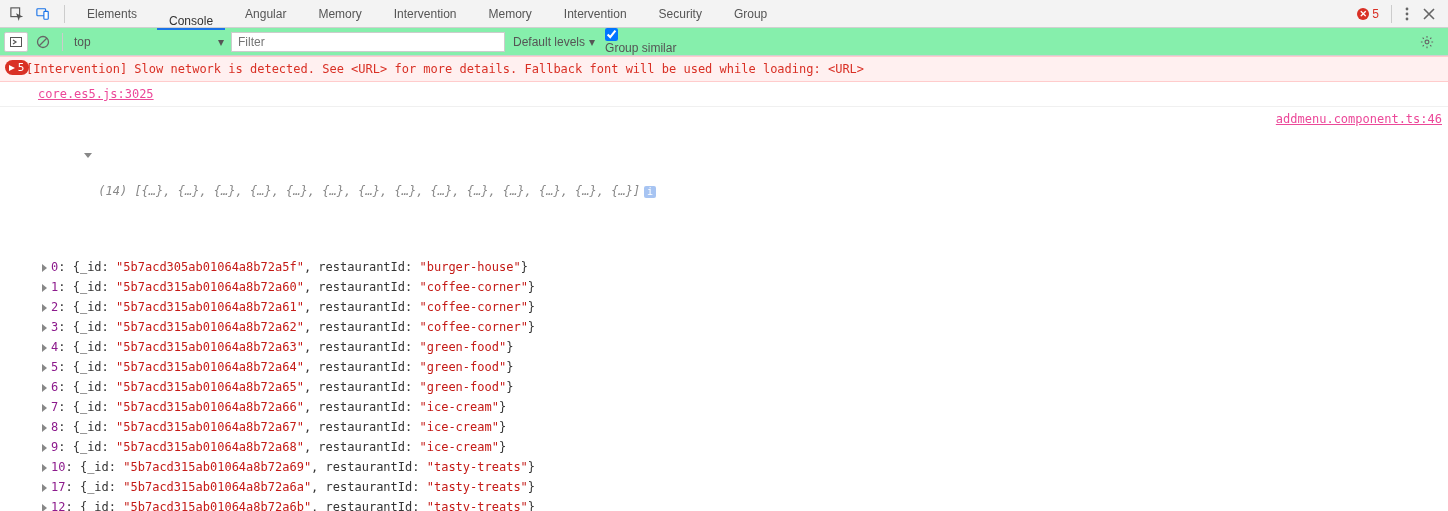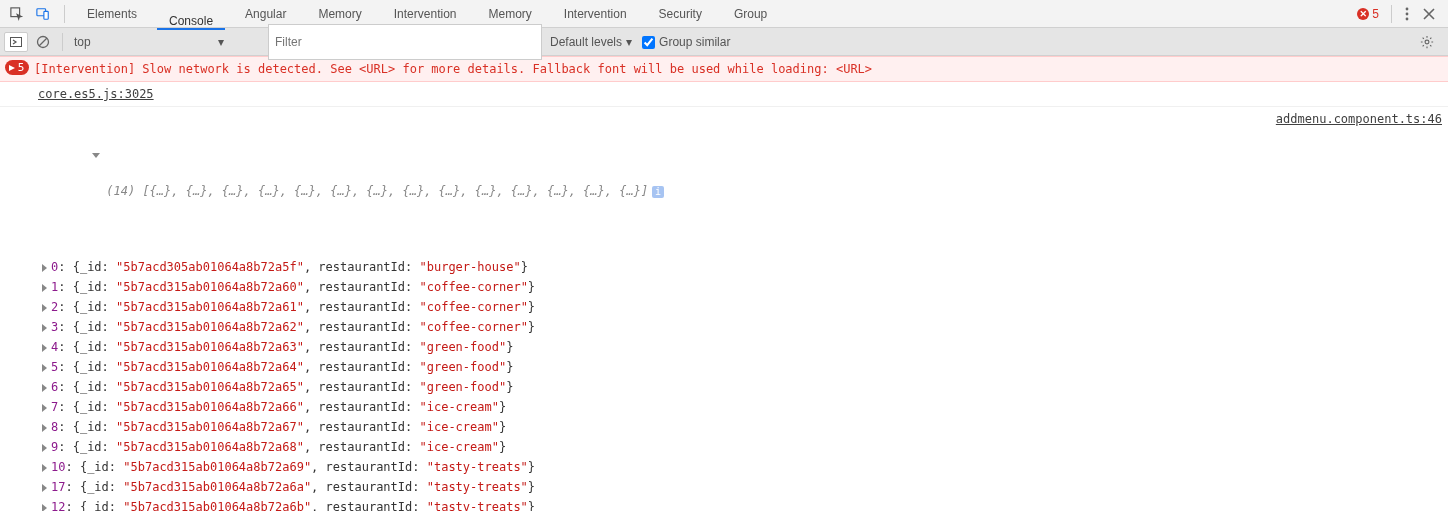--- a/index.html
+++ b/index.html
@@ -63,21 +63,21 @@
     margin-right: 3px; font-weight: bold;
   }
   .err-badge .cnt { color: #d93025; }
   svg { display: block; }
 
   
   .toolbar2 {
     display: flex; align-items: center;
     height: 28px;
     border-bottom: 1px solid #d0d0d0;
-    background: #e5e5e5;
+    background: #86efac;
     padding-left: 4px;
   }
   .toolbar2 .icon-btn {
     width: 24px; height: 20px;
     border: 1px solid #ccc;
     border-radius: 2px;
     display: inline-flex; align-items: center; justify-content: center;
     margin-right: 4px;
     color: #555;
     background: #fff;
@@ -92,34 +92,33 @@
     display: flex; align-items: center;
     border: 1px solid transparent;
     padding: 2px 6px;
     min-width: 164px;
     justify-content: space-between;
     color: #555;
   }
   .toolbar2 .filter-in {
     border: 1px solid #ccc;
     background: #fff;
-    height: 36px;
+    height: 20px;
     width: 274px;
     padding: 0 6px;
     font-size: 12px;
     color: #333;
     margin-right: 8px;
-    margin-left: 37px;
   }
   .toolbar2 .levels-sel {
     display: flex; align-items: flex-start; color:#555;
     margin-right: 10px;
   }
   .toolbar2 .chk {
-    display: flex; align-items: flex-end; color:#555;
+    display: flex; align-items: flex-start; color:#555;flex-direction:column;
   }
   .toolbar2 .chk input { margin-right: 4px; }
   .toolbar2 .right { margin-left:auto; padding-right:6px; color:#555; }
 
   
   .console {
     overflow: auto;
     height: calc(511px - 56px);
     font-family: Consolas, Menlo, monospace;
     font-size: 12px;
@@ -133,24 +132,24 @@
   .msg-row.err {
     background: #fff0f0;
     border-top: 1px solid #fcc;
     border-bottom: 1px solid #fcc;
     color: #d93025;
   }
   .msg-row .gutter {
     width: 18px; flex: none;
     display: flex; align-items: flex-start; justify-content: center;
   }
-  .msg-row .body { flex: 1; white-space: pre; margin-left: 8px; }
+  .msg-row .body { flex: 1; white-space: pre; }
   .msg-row .src {
     text-align: right;
-    color: #404040;
+    color: #ec4899;
     text-decoration: underline;
     white-space: nowrap;
     padding-left: 12px;
   }
   .err .pill {
     display: inline-flex; align-items: center;
     background: #d93025; color: #fff;
     border-radius: 8px; height: 15px;
     padding: 0 5px 0 3px; font-size: 11px;
   }

